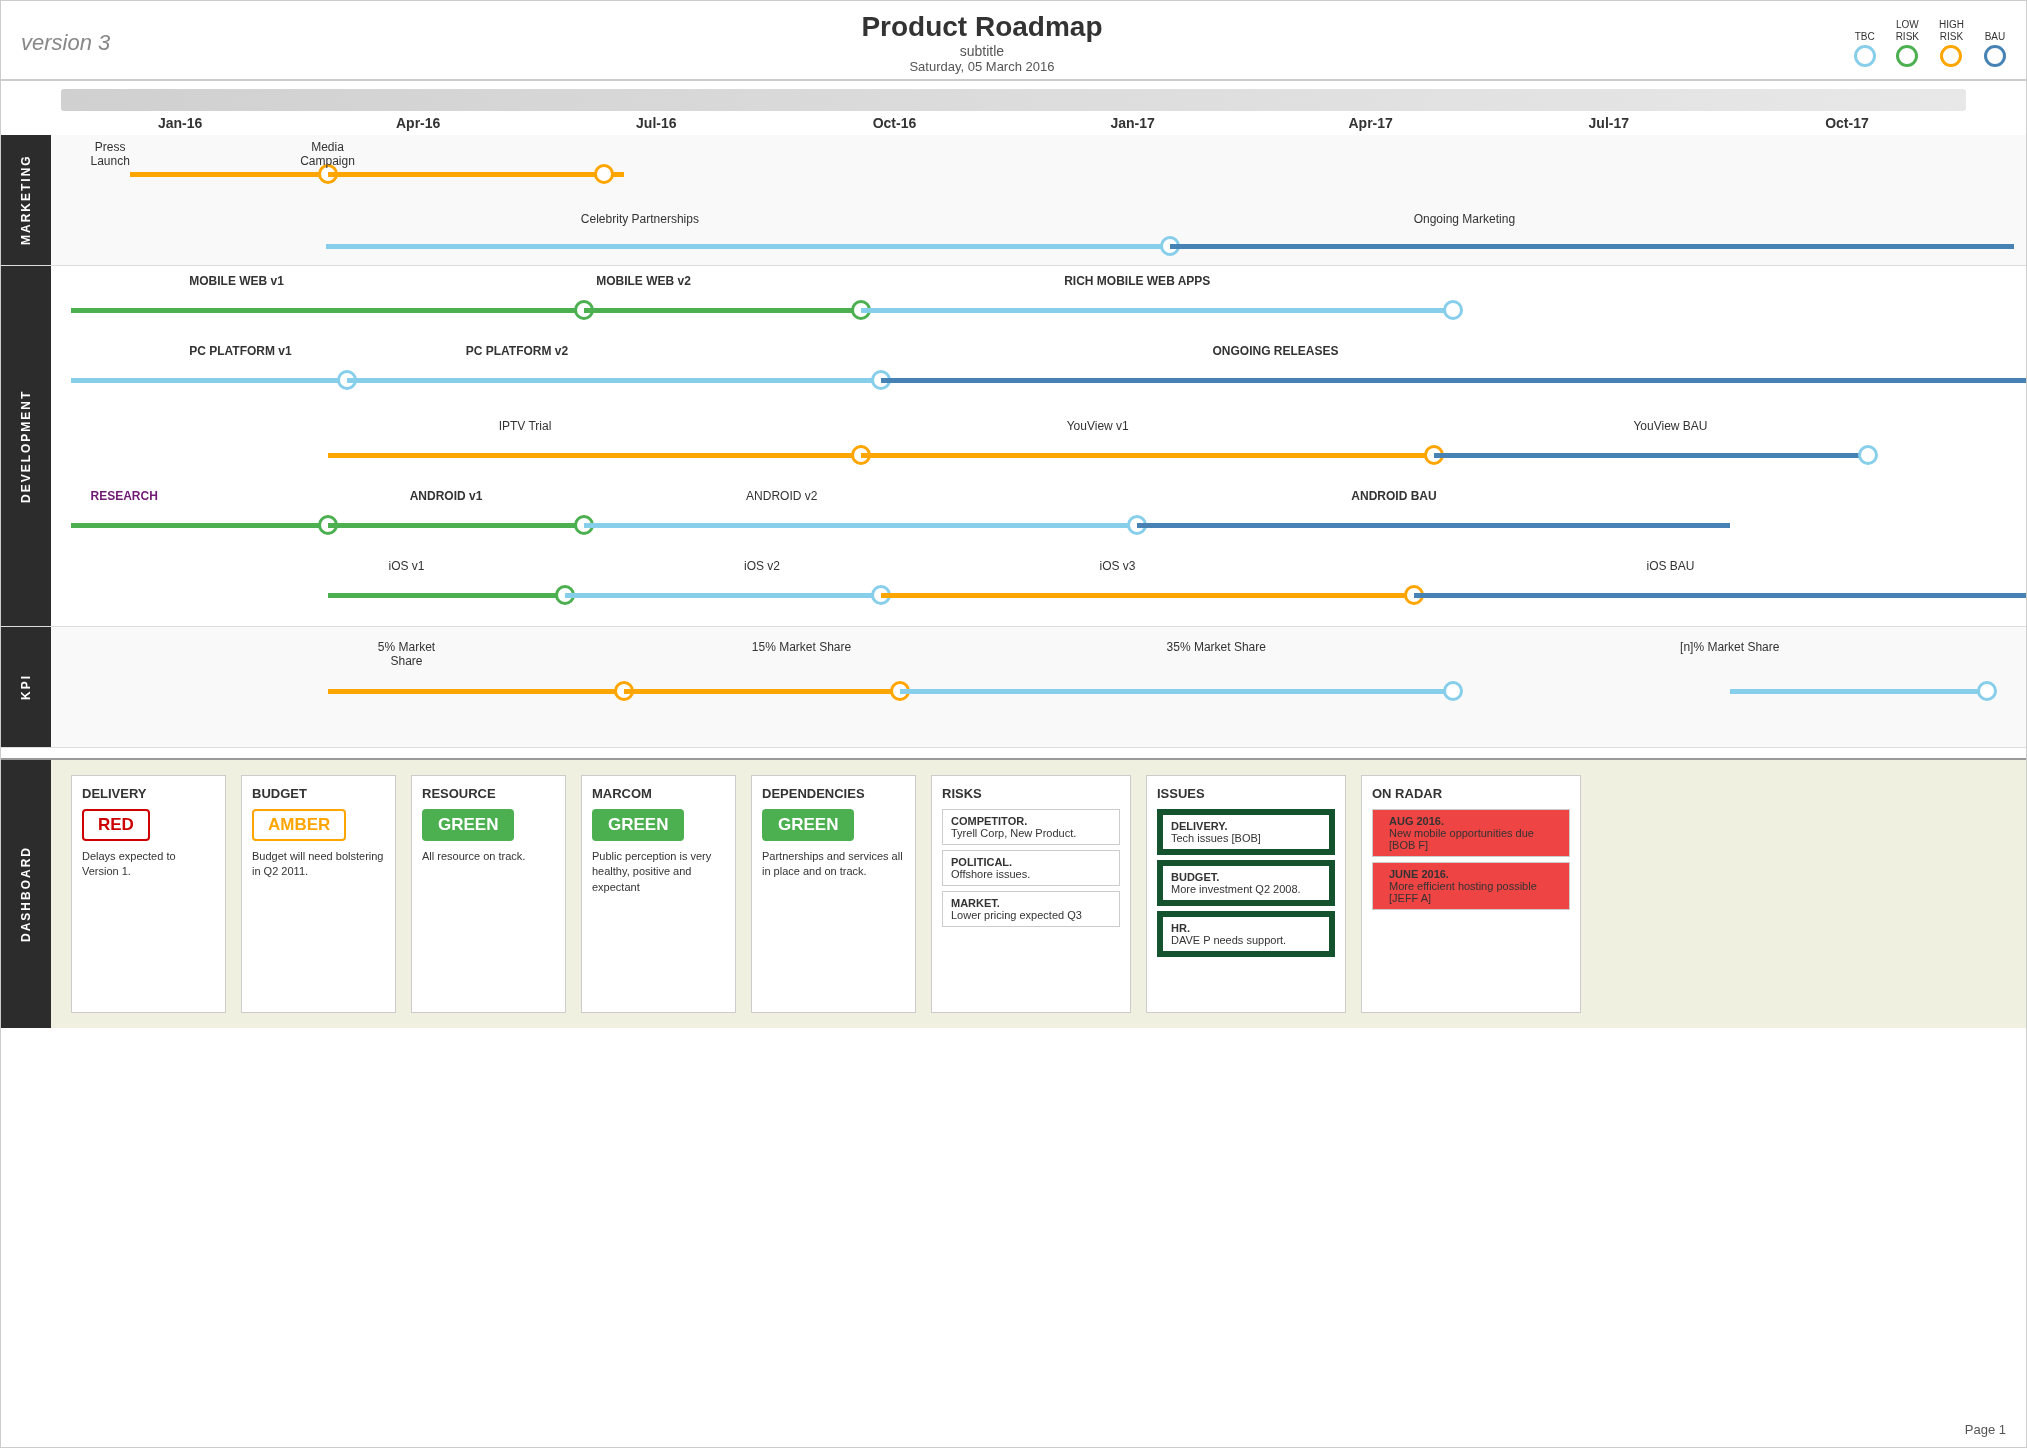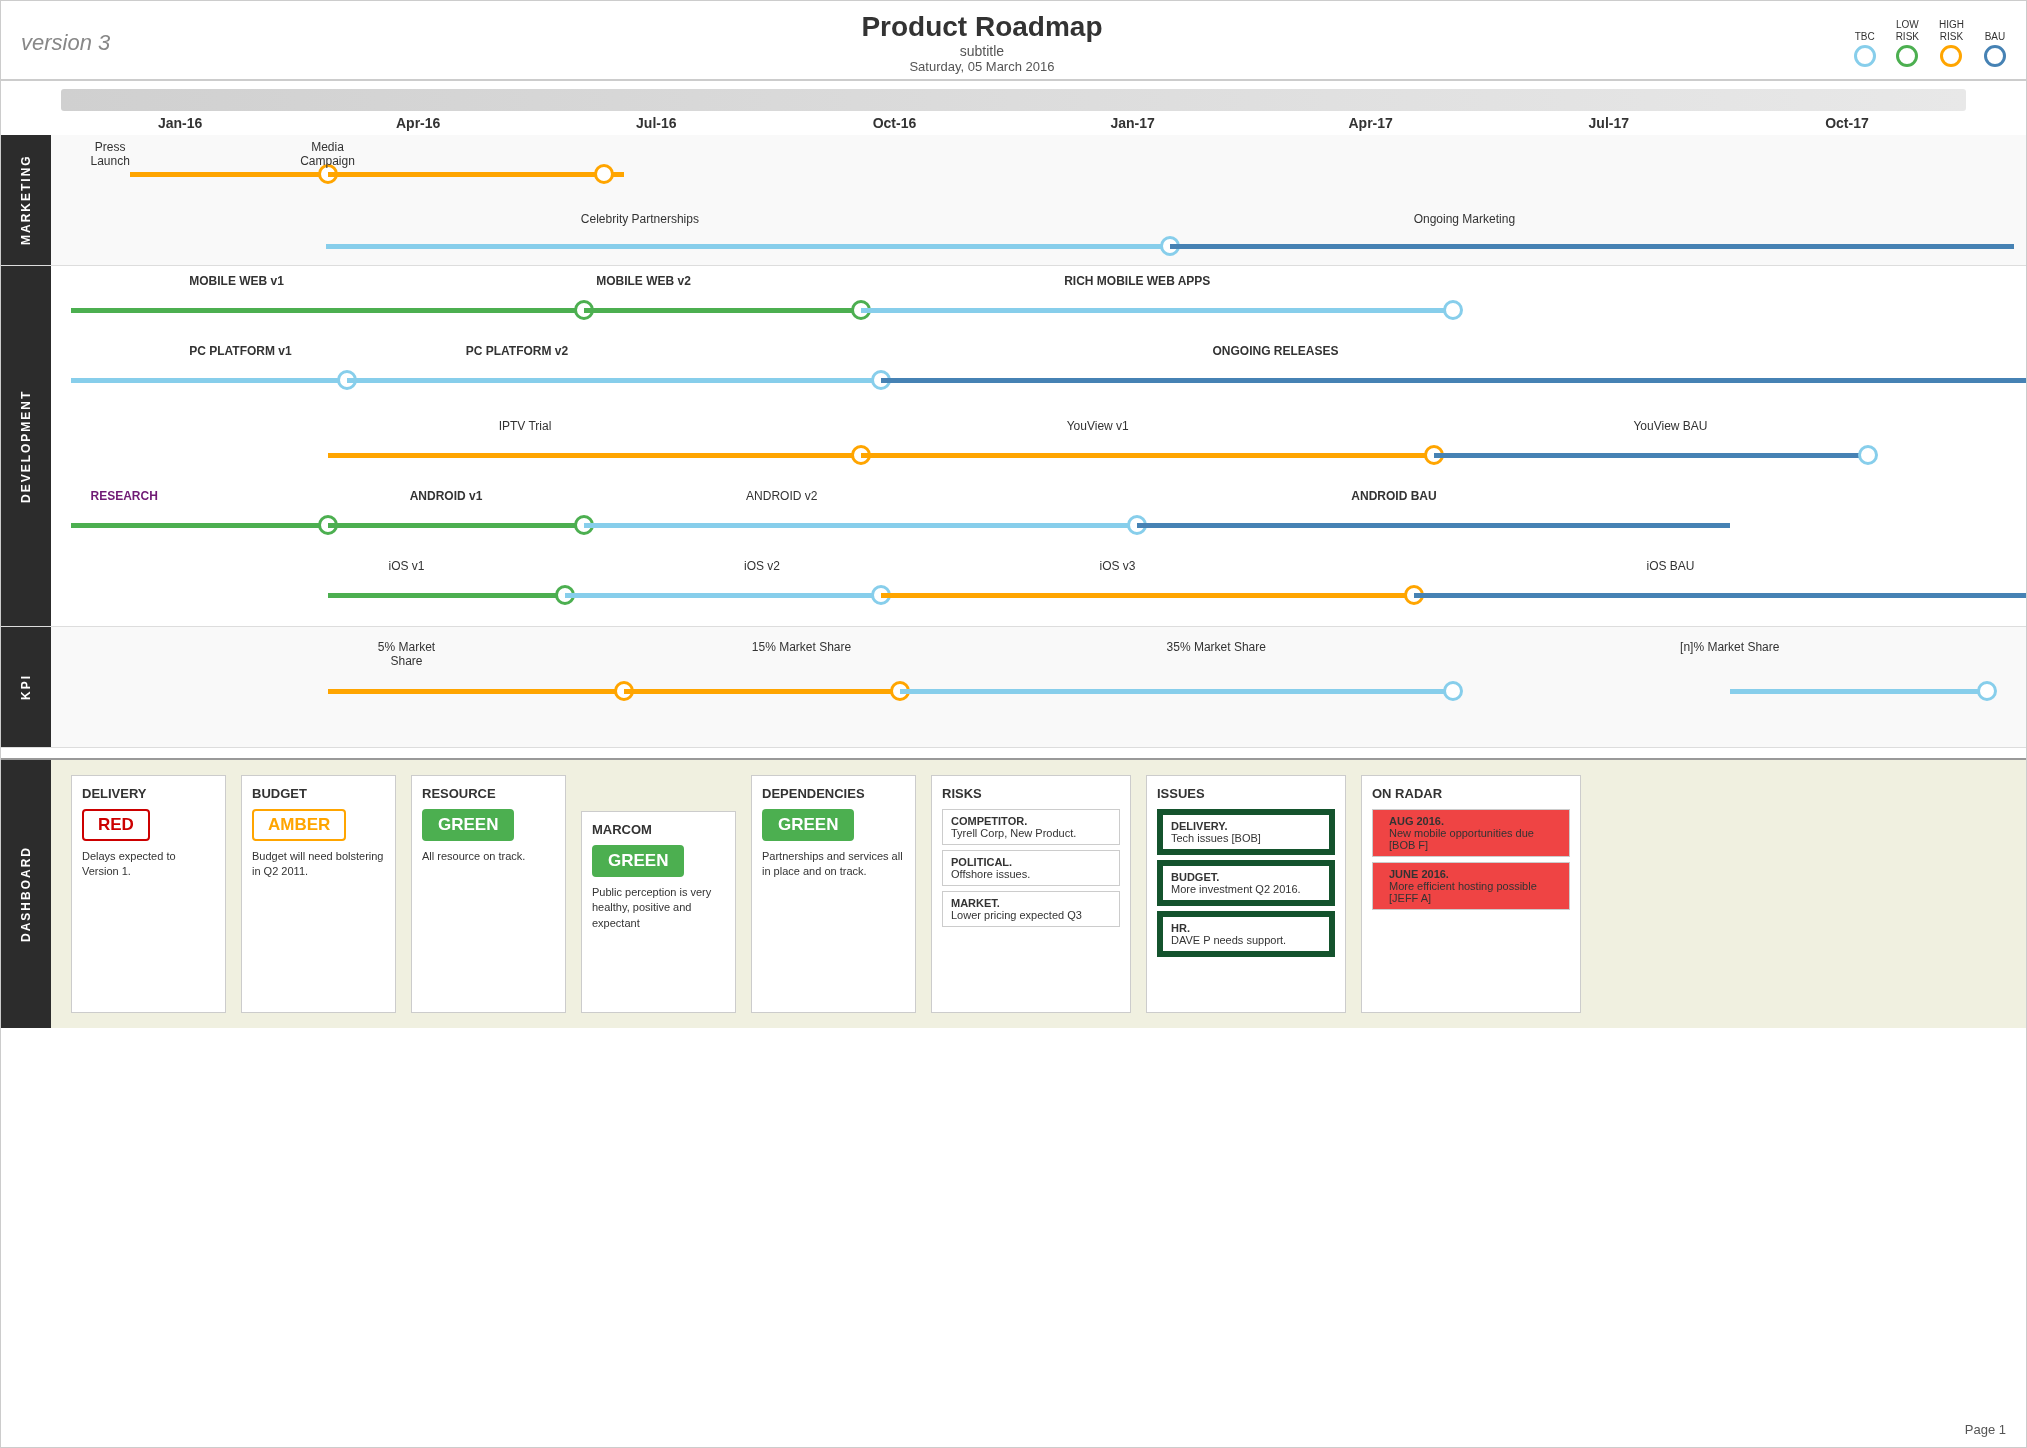--- a/index.html
+++ b/index.html
@@ -421,21 +421,21 @@
         <div class="status-badge badge-amber">AMBER</div>
         <div class="dashboard-text">Budget will need bolstering in Q2 2011.</div>
       </div>
 
       <div class="dashboard-card" style="max-width:155px;">
         <div class="dashboard-card-title">RESOURCE</div>
         <div class="status-badge badge-green">GREEN</div>
         <div class="dashboard-text">All resource on track.</div>
       </div>
 
-      <div class="dashboard-card" style="max-width:155px;margin-top:36px;">
+      <div class="dashboard-card" style="max-width:155px;">
         <div class="dashboard-card-title">MARCOM</div>
         <div class="status-badge badge-green">GREEN</div>
         <div class="dashboard-text">Public perception is very healthy, positive and expectant</div>
       </div>
 
       <div class="dashboard-card" style="max-width:165px;">
         <div class="dashboard-card-title">DEPENDENCIES</div>
         <div class="status-badge badge-green">GREEN</div>
         <div class="dashboard-text">Partnerships and services all in place and on track.</div>
       </div>
@@ -457,21 +457,21 @@
       </div>
 
       <div class="dashboard-card issues-card" style="max-width:200px;">
         <div class="dashboard-card-title">ISSUES</div>
         <div class="issue-item">
           <div class="risk-title">DELIVERY.</div>
           <div>Tech issues [BOB]</div>
         </div>
         <div class="issue-item">
           <div class="risk-title">BUDGET.</div>
-          <div>More investment Q2 2016.</div>
+          <div>More investment Q2 2008.</div>
         </div>
         <div class="issue-item">
           <div class="risk-title">HR.</div>
           <div>DAVE P needs support.</div>
         </div>
       </div>
 
       <div class="dashboard-card radar-card" style="max-width:220px;">
         <div class="dashboard-card-title">ON RADAR</div>
         <div class="radar-item">

